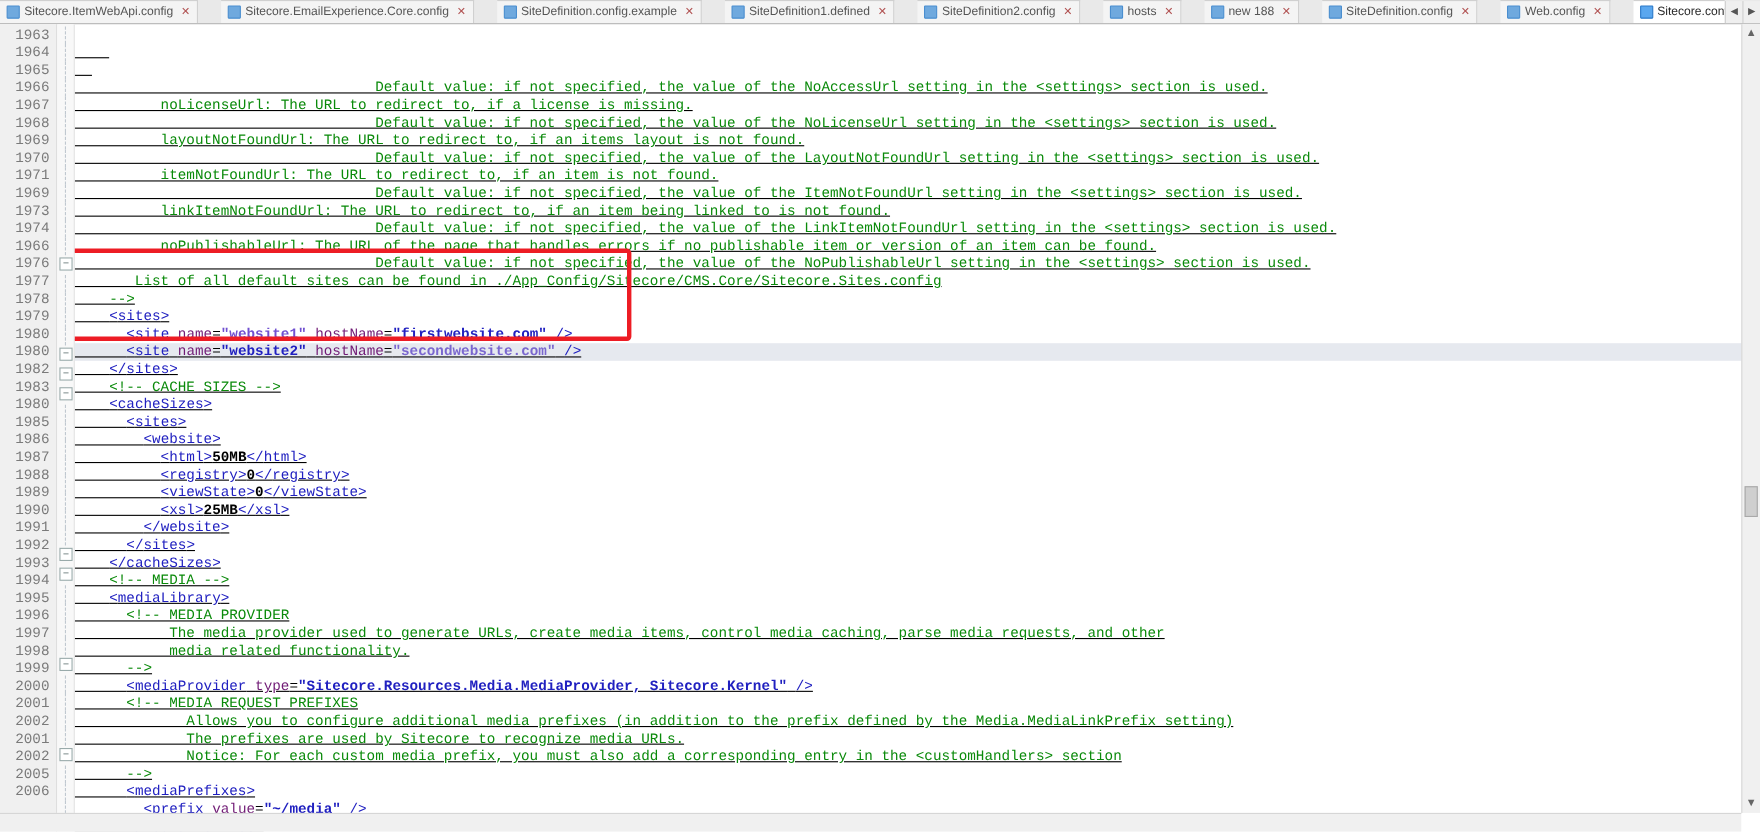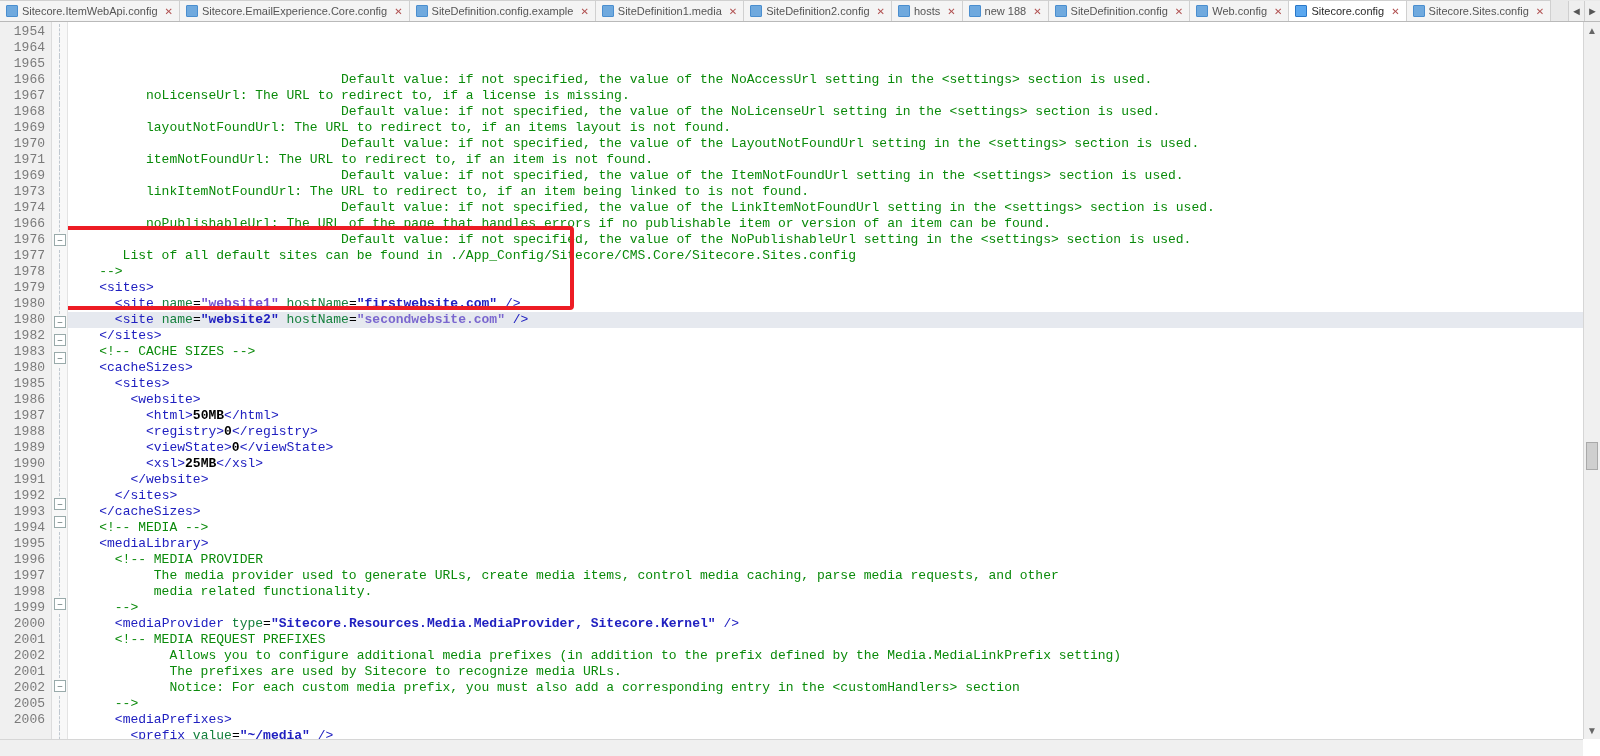--- a/index.html
+++ b/index.html
@@ -4,21 +4,21 @@
 <style>
 * { margin:0; padding:0; box-sizing:border-box; }
 body { font-family: "Segoe UI", Tahoma, sans-serif; font-size: 12px; background:#fff; overflow:hidden; width:1600px; height:756px; }
 
 
 .tabbar {
   display:flex; align-items:center; height:22px; width:100%;
   background:#e9e9e9; border-bottom:1px solid #b9b9b9;
   font-size:11px; color:#555;
 }
-.tabbar .tabs { display:flex; height:100%; overflow:hidden; flex:1; }
+.tabbar .tabs { display:flex; height:100%; overflow:hidden; flex:1;gap:21px; }
 .tab {
   display:flex; align-items:center; gap:4px; padding:0 6px;
   background:#f4f4f4; border-right:1px solid #d0d0d0; border-top:1px solid #d0d0d0;
   height:100%; white-space:nowrap; cursor:pointer;
 }
 .tab.active { background:#fff; color:#2a2a2a; }
 .tab-icon {
   width:12px; height:12px; background:#6fa9de; border:1px solid #4a8ecf; border-radius:1px;
 }
 .tab.active .tab-icon { background:#5aa7ef; border-color:#2a78c8; }
@@ -40,28 +40,29 @@
   width:16px; background:#f8f8f8; border-right:1px solid #e3e3e3;
   font-family:Consolas, monospace; line-height:16px; padding-top:2px;
 }
 .fold { width:12px; height:12px; border:1px solid #9aa; color:#677; font-size:9px;
         line-height:10px; text-align:center; margin:2px auto 2px 2px; background:#fff;}
 .foldline { border-left:1px dashed #c0c8d0; margin-left:7px; height:100%; }
 .code {
   flex:1; position:relative; font-family:Consolas, "Courier New", monospace;
   font-size:13px; line-height:16px; color:#000; white-space:pre; padding-top:2px;
   overflow:hidden;
+  text-decoration:underline;
 }
 .line { height:16px; }
 .line.hl { background:#e6e9ef; }
 
 
 .cm { color:#0a8a0a; }        
 .tg { color:#2020c0; }        
-.at { color:#15803d; }        
+.at { color:#701a75; }        
 .av { color:#2020c0; font-weight:bold; }  
 .op { color:#2020c0; }        
 .str1 { color:#7050d0; font-weight:bold; } 
 .str2 { color:#7a67cf; font-weight:bold; } 
 .bold { font-weight:bold; }
 
 
 .red-box {
   position:absolute; border:4px solid #ed1c24; border-radius:4px; pointer-events:none;
 }
@@ -99,21 +100,21 @@
         <span>Sitecore.EmailExperience.Core.config</span>
         <span class="tab-close">✕</span>
       </div>
       <div class="tab">
         <span class="tab-icon"></span>
         <span>SiteDefinition.config.example</span>
         <span class="tab-close">✕</span>
       </div>
       <div class="tab">
         <span class="tab-icon"></span>
-        <span>SiteDefinition1.media</span>
+        <span>SiteDefinition1.defined</span>
         <span class="tab-close">✕</span>
       </div>
       <div class="tab">
         <span class="tab-icon"></span>
         <span>SiteDefinition2.config</span>
         <span class="tab-close">✕</span>
       </div>
       <div class="tab">
         <span class="tab-icon"></span>
         <span>hosts</span>
@@ -146,21 +147,21 @@
       </div>
     </div>
   <div class="tab-scroll">
     <div class="tab-scroll-btn">◄</div>
     <div class="tab-scroll-btn">►</div>
   </div>
 </div>
 
 <div class="editor-shell">
   <div class="gutter">
-      <div class="line">1954</div>
+      <div class="line">1963</div>
       <div class="line">1964</div>
       <div class="line">1965</div>
       <div class="line">1966</div>
       <div class="line">1967</div>
       <div class="line">1968</div>
       <div class="line">1969</div>
       <div class="line">1970</div>
       <div class="line">1971</div>
       <div class="line">1969</div>
       <div class="line">1973</div>

